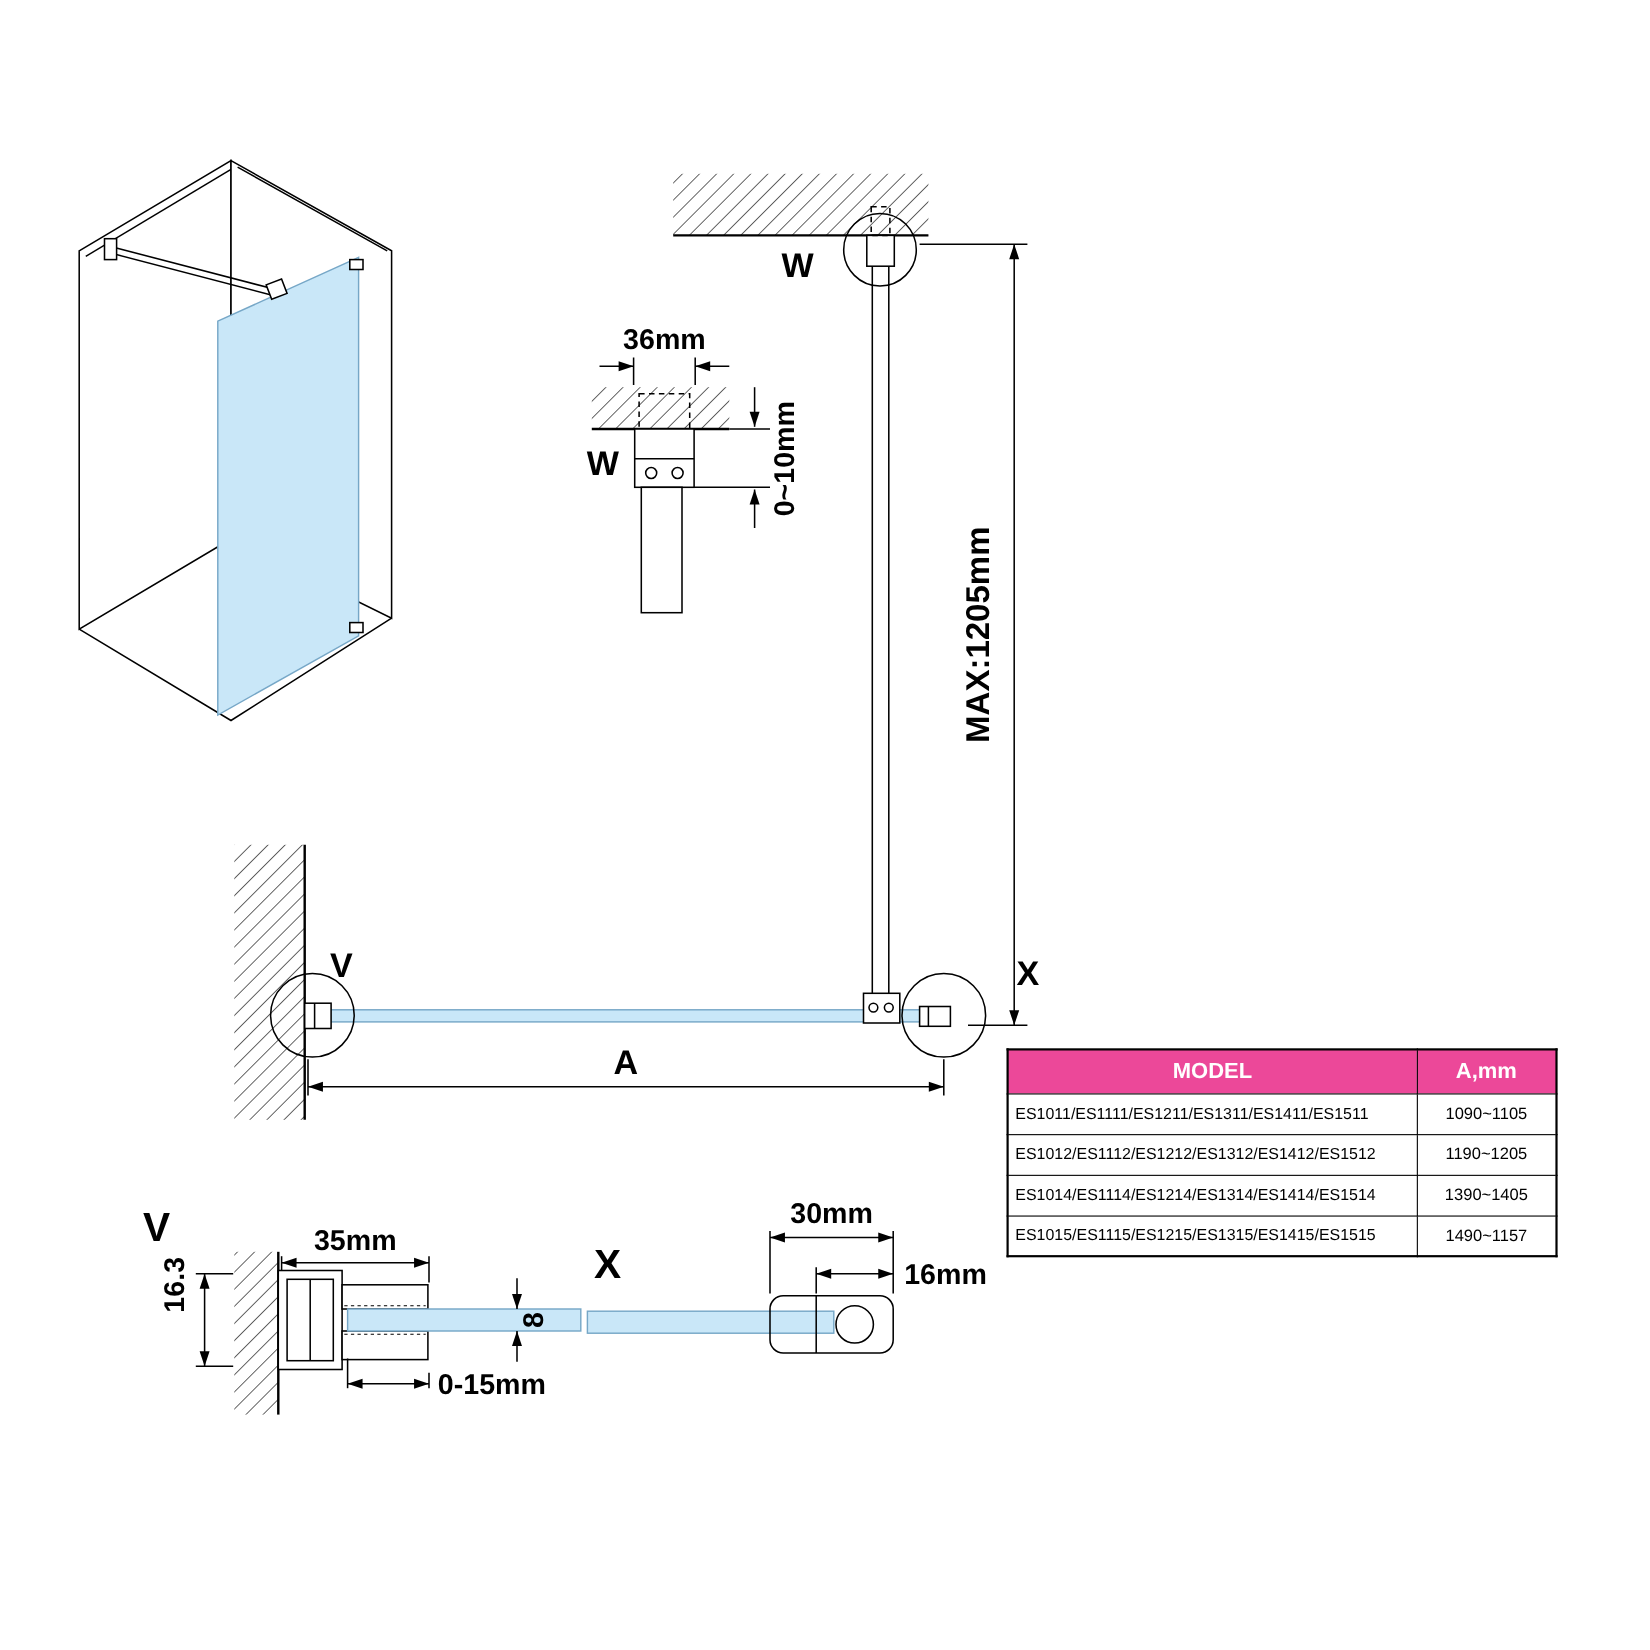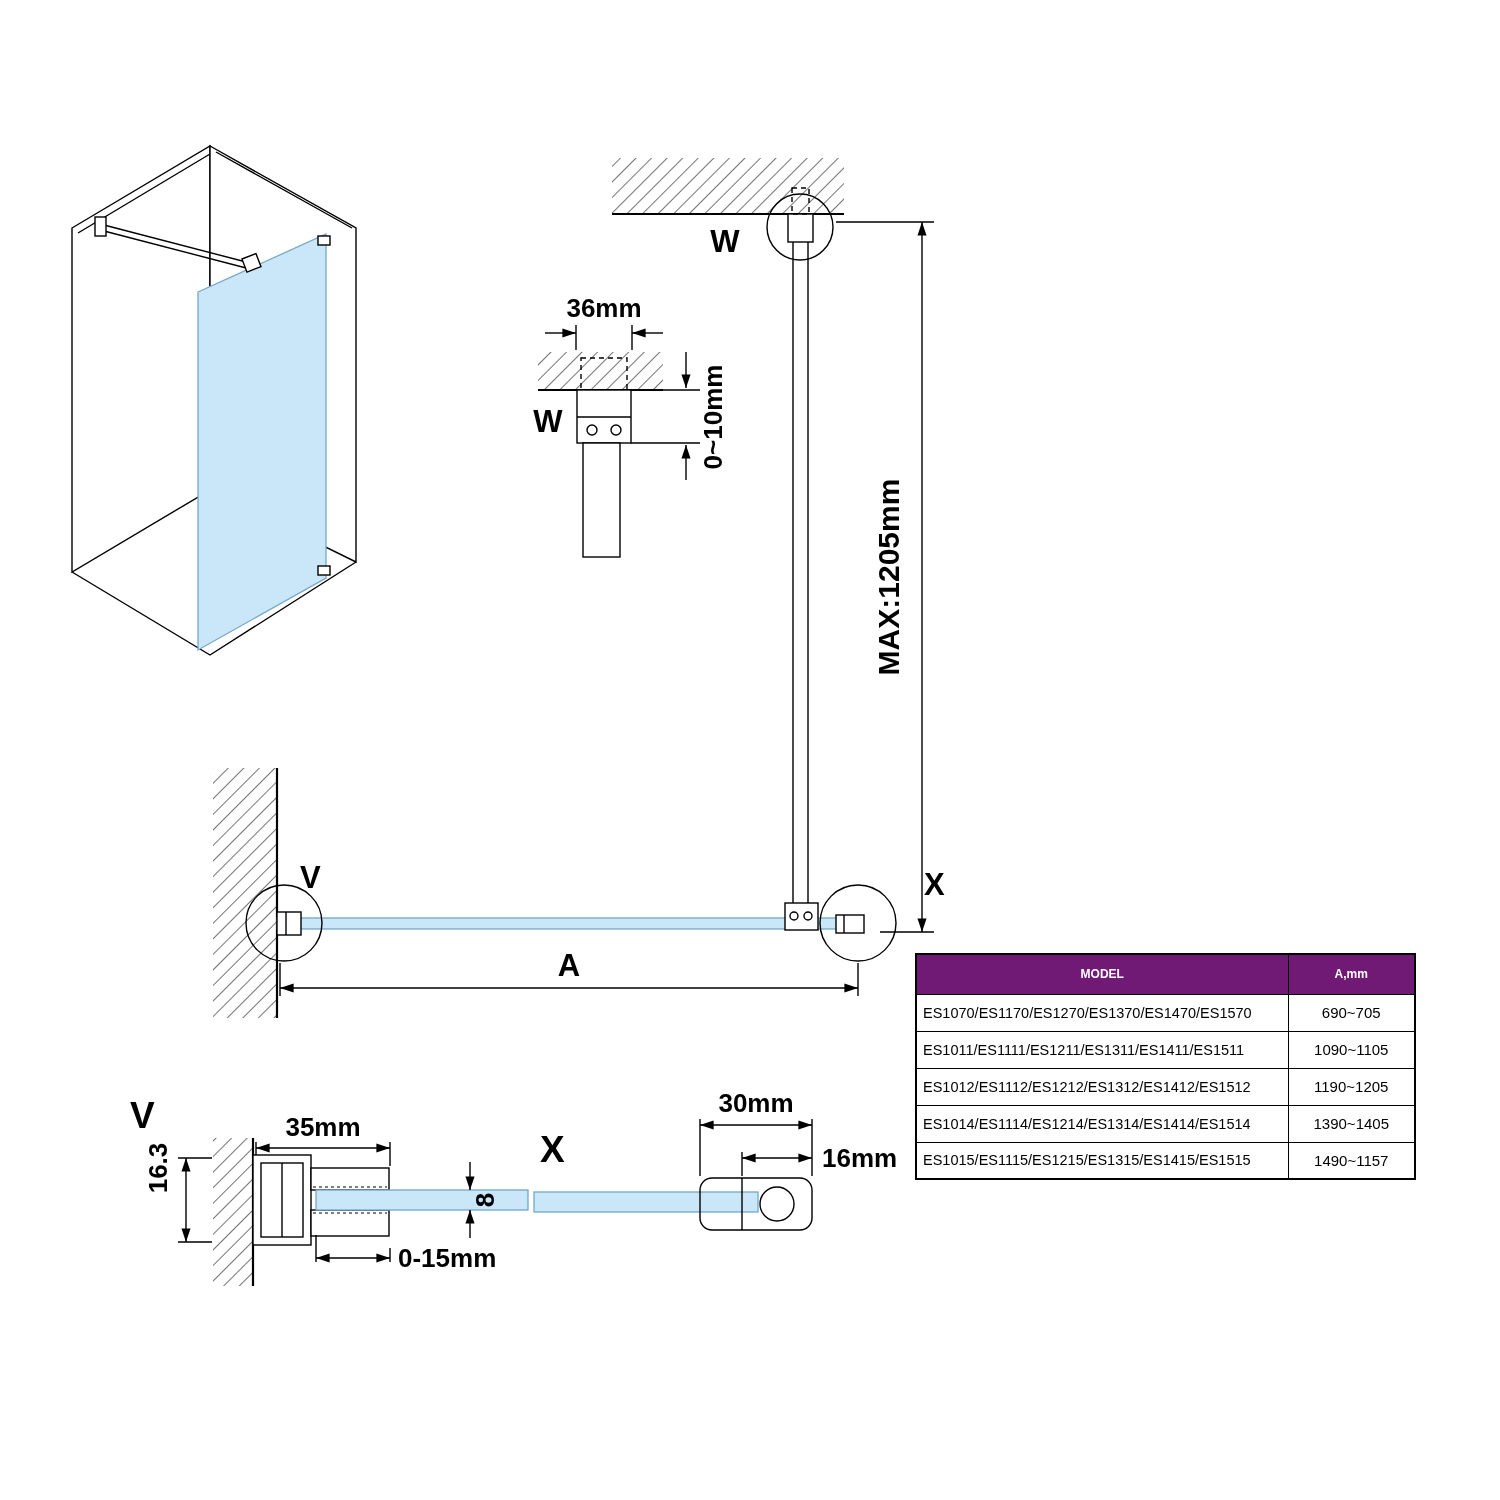--- a/index.html
+++ b/index.html
@@ -14,21 +14,21 @@
   .thin  { stroke:#000; stroke-width:1.4; fill:none; }
   .thick { stroke:#000; stroke-width:2.2; fill:none; }
   .dim   { stroke:#000; stroke-width:1.4; fill:none; }
   .wfill { fill:#fff; stroke:#000; stroke-width:1.4; }
   .glass { fill:var(--glass,#c9e7f8); stroke:#76a7c7; stroke-width:1.3; }
   .dashed{ stroke-dasharray:5 4; }
   .serr  { stroke:#000; stroke-width:1; stroke-dasharray:3 3; fill:none; }
 
   .model-table-wrap { position:absolute; left:915px; top:953px; width:501px; }
   .model-table { border-collapse:collapse; width:100%; border:2px solid #000; background:#fff; }
-  .model-table th { background:#701a75; color:#fff; font-size:12px; font-weight:bold;
+  .model-table th { background:#ec4899; color:#fff; font-size:20px; font-weight:bold;
                     height:40px; border:1px solid #000; text-align:center; }
   .model-table th.model-col { width:372px; }
   .model-table td { border:1px solid #000; height:37px; font-size:14.5px; color:#000; }
   .model-table td.model-cell { padding-left:6px; }
   .model-table td.a-cell { text-align:center; font-size:15px; }
 </style>
 </head>
 <body>
 
 <div class="stage">
@@ -185,24 +185,20 @@
 <div class="model-table-wrap">
   <table class="model-table">
     <thead>
       <tr>
         <th class="model-col">MODEL</th>
         <th class="a-col">A,mm</th>
       </tr>
     </thead>
     <tbody>
           <tr>
-            <td class="model-cell">ES1070/ES1170/ES1270/ES1370/ES1470/ES1570</td>
-            <td class="a-cell">690~705</td>
-          </tr>
-          <tr>
             <td class="model-cell">ES1011/ES1111/ES1211/ES1311/ES1411/ES1511</td>
             <td class="a-cell">1090~1105</td>
           </tr>
           <tr>
             <td class="model-cell">ES1012/ES1112/ES1212/ES1312/ES1412/ES1512</td>
             <td class="a-cell">1190~1205</td>
           </tr>
           <tr>
             <td class="model-cell">ES1014/ES1114/ES1214/ES1314/ES1414/ES1514</td>
             <td class="a-cell">1390~1405</td>

